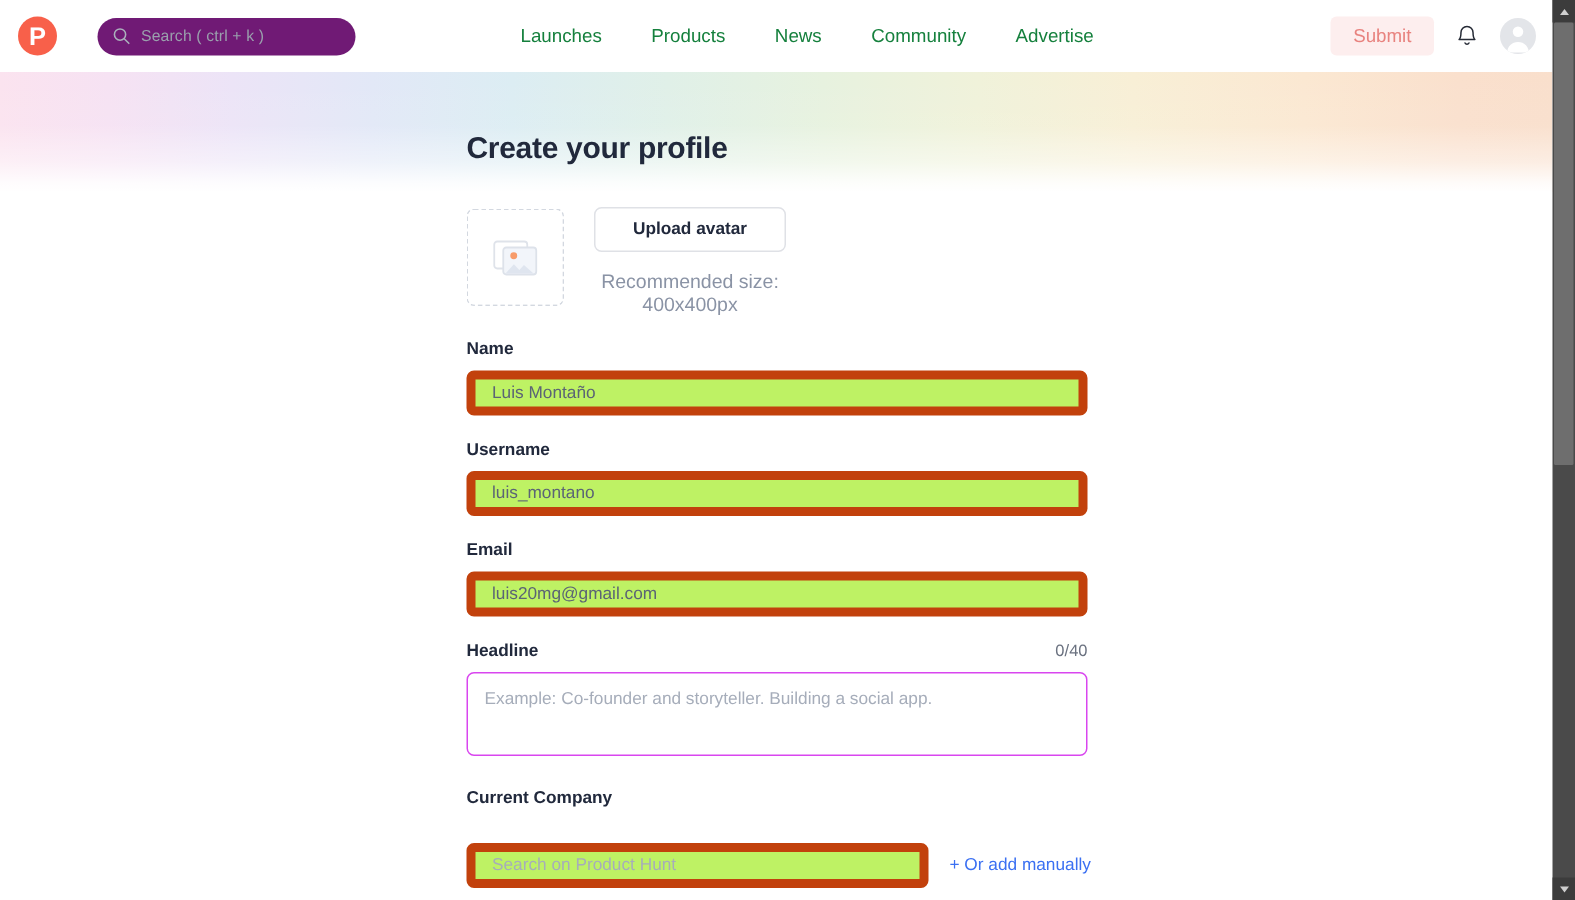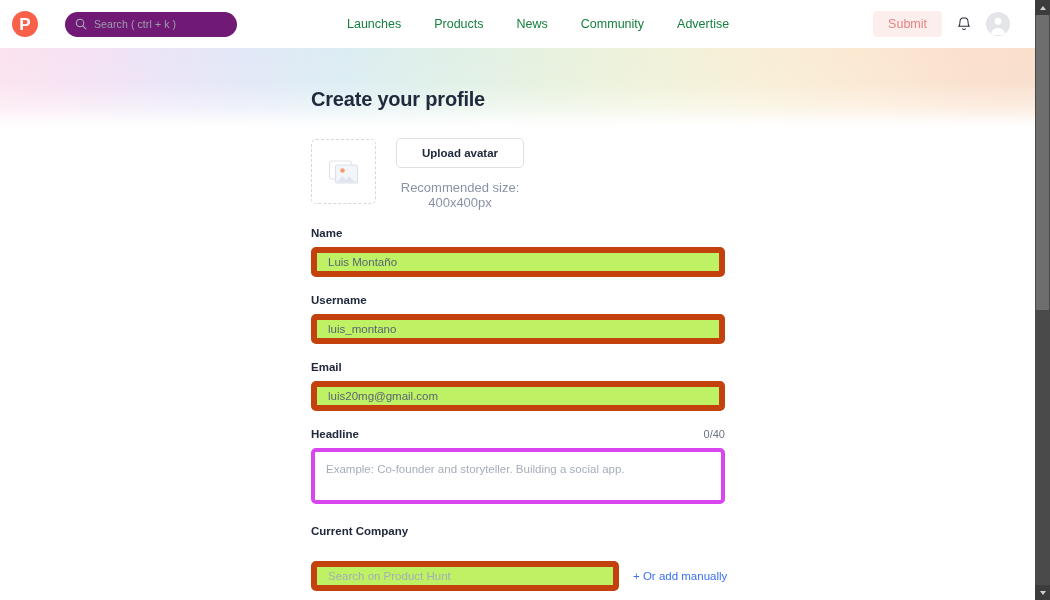--- a/index.html
+++ b/index.html
@@ -95,21 +95,21 @@
     color: #15803d;
     white-space: nowrap;
     cursor: pointer;
   }
 
   .header-right {
     margin-left: auto;
     display: flex;
     align-items: center;
     gap: 14px;
-    padding-right: 25px;
+    padding-right: 11px;
   }
   .submit-btn {
     background: #fdeeee;
     color: #e8837f;
     font-size: 12.5px;
     border: none;
     border-radius: 4px;
     padding: 6px 15px;
     cursor: pointer;
     font-family: "Liberation Sans", sans-serif;
@@ -252,21 +252,21 @@
     color: #5b6475;
     font-family: "Liberation Sans", sans-serif;
     outline: none;
   }
   .input::placeholder { color: #a6adba; }
 
   .textarea {
     margin-top: 8px;
     width: 100%;
     height: 56px;
-    border: 4px solid #d946ef;
+    border: 1px solid #d946ef;
     border-radius: 5px;
     background: #ffffff;
     padding: 9px 11px;
     font-size: 11.5px;
     color: #5b6475;
     font-family: "Liberation Sans", sans-serif;
     outline: none;
     resize: none;
     line-height: 1.4;
   }

